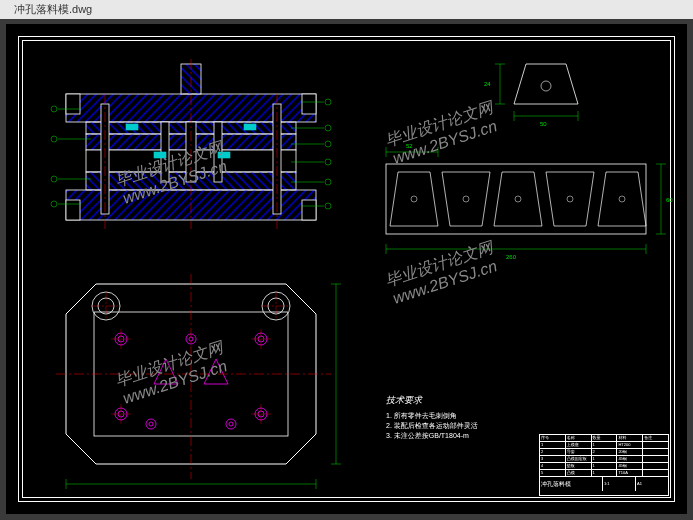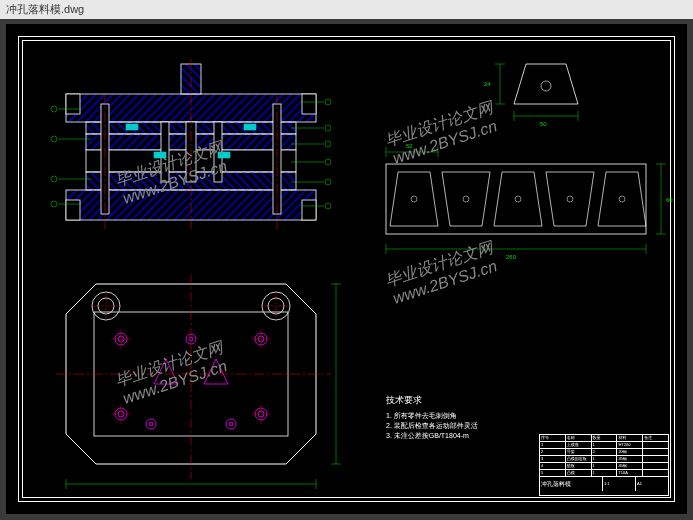--- a/index.html
+++ b/index.html
@@ -1,24 +1,24 @@
 <!DOCTYPE html>
 <html><head>
 <meta charset="utf-8">
 <style>
 *{margin:0;padding:0;box-sizing:border-box}
 body{background:#3a3a3a;font-family:sans-serif;width:693px;height:520px;overflow:hidden;position:relative}
-.titlebar{background:#e8e8e8;height:19px;padding:2px 6px;font-size:11px;color:#333}
+.titlebar{background:#e8e8e8;height:19px;padding:2px 14px;font-size:11px;color:#333}
 .canvas{position:absolute;top:18px;left:0;right:0;bottom:0;background:#000;margin:6px}
 .border-frame{position:absolute;top:12px;left:12px;right:12px;bottom:12px;border:1px solid #fff}
 .border-frame::before{content:"";position:absolute;top:3px;left:3px;right:3px;bottom:3px;border:1px solid #fff}
 svg{position:absolute;top:0;left:0}
 .watermark{position:absolute;color:#888;font-size:16px;font-style:italic;transform:rotate(-18deg);pointer-events:none;text-align:center;line-height:1.2}
 .notes{position:absolute;left:380px;top:370px;color:#fff;font-size:7px;max-width:140px}
-.notes-title{font-size:9px;margin-bottom:4px;}
+.notes-title{font-size:9px;margin-bottom:4px;font-style:italic}
 .titleblock{position:absolute;right:18px;bottom:18px;width:130px;height:62px;border:1px solid #fff}
 .titleblock-row{display:flex;border-bottom:1px solid #fff;height:7px}
 .titleblock-row:last-child{border-bottom:none}
 .titleblock-cell{border-right:1px solid #fff;font-size:4px;color:#fff;padding:0 1px;flex:1;overflow:hidden;white-space:nowrap}
 .titleblock-cell:last-child{border-right:none}
 .wm1{left:110px;top:130px}
 .wm2{left:110px;top:330px}
 .wm3{left:380px;top:90px}
 .wm4{left:380px;top:230px}
 </style>

